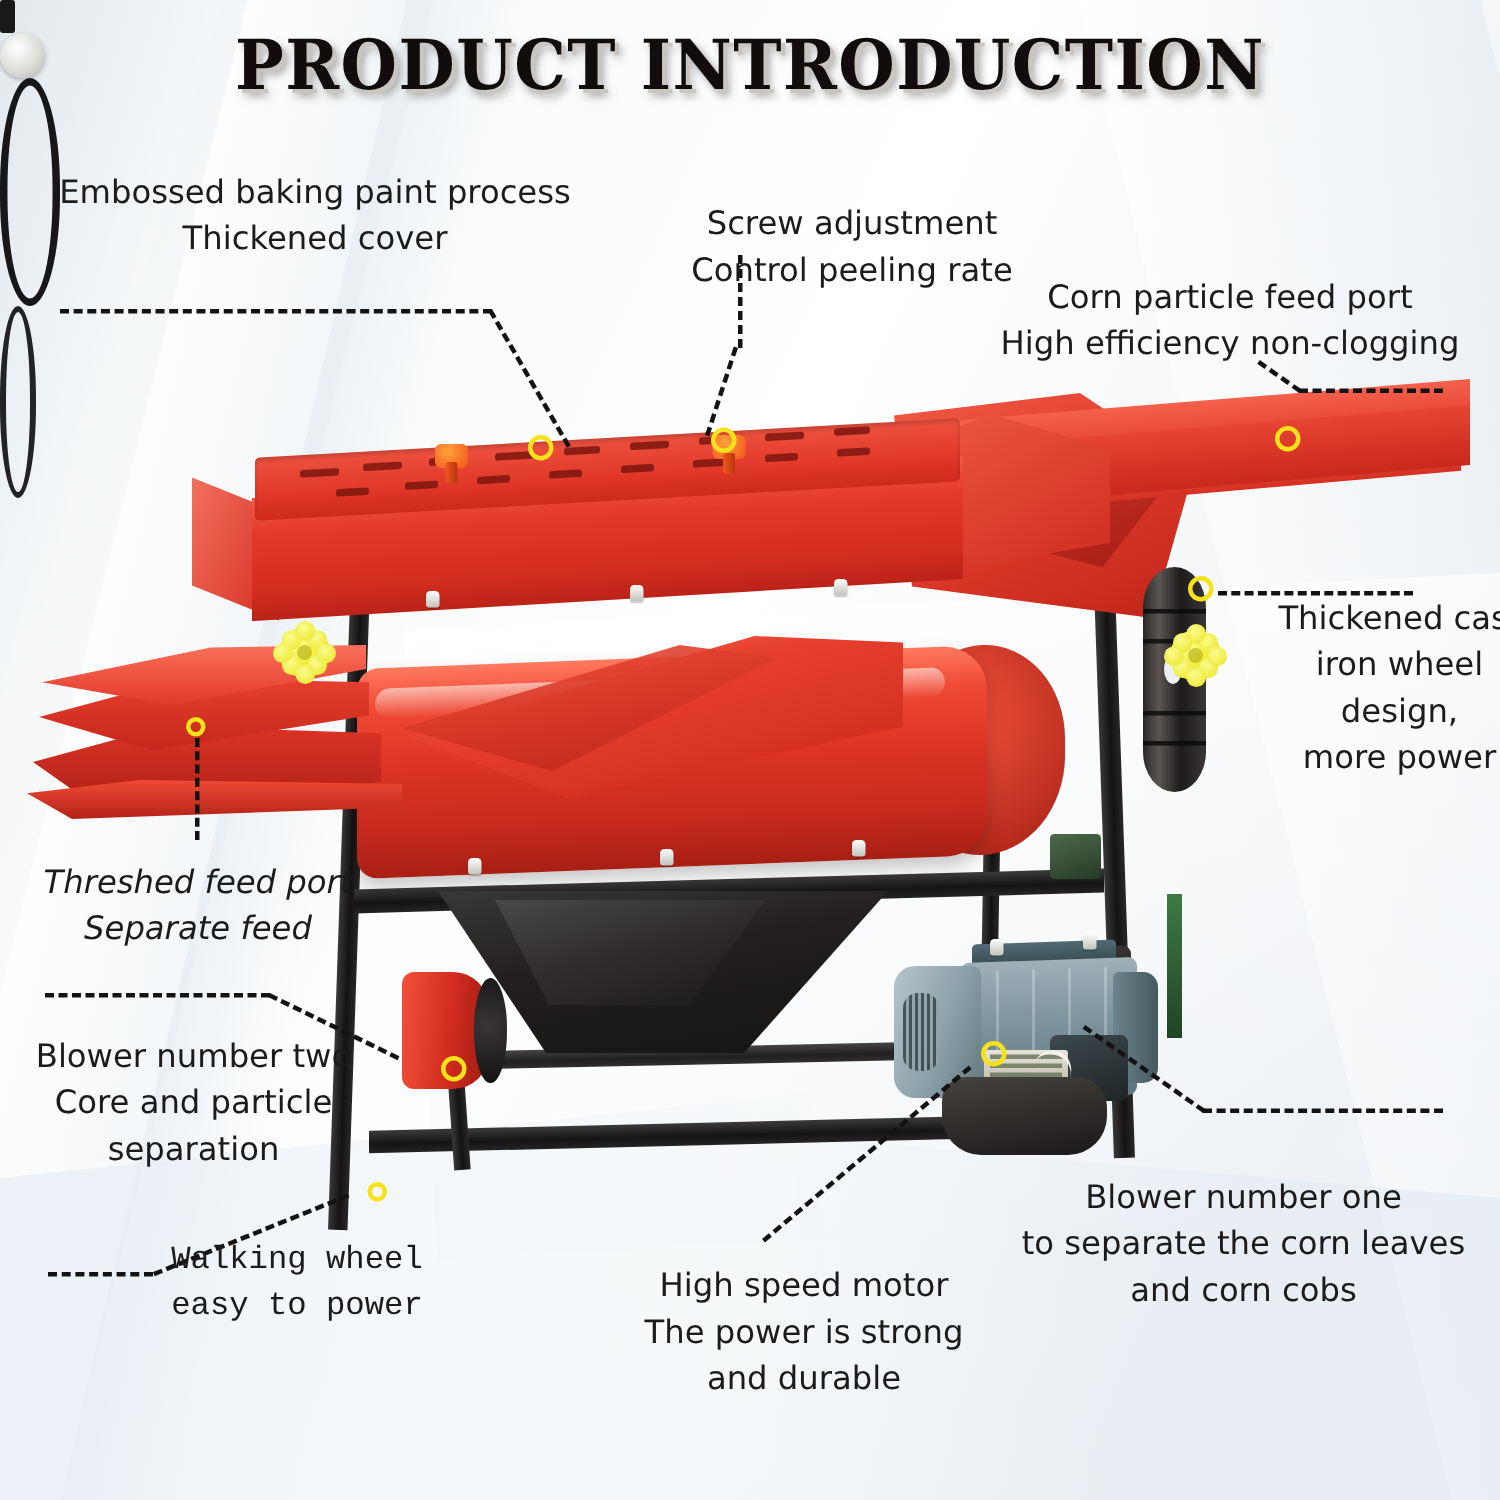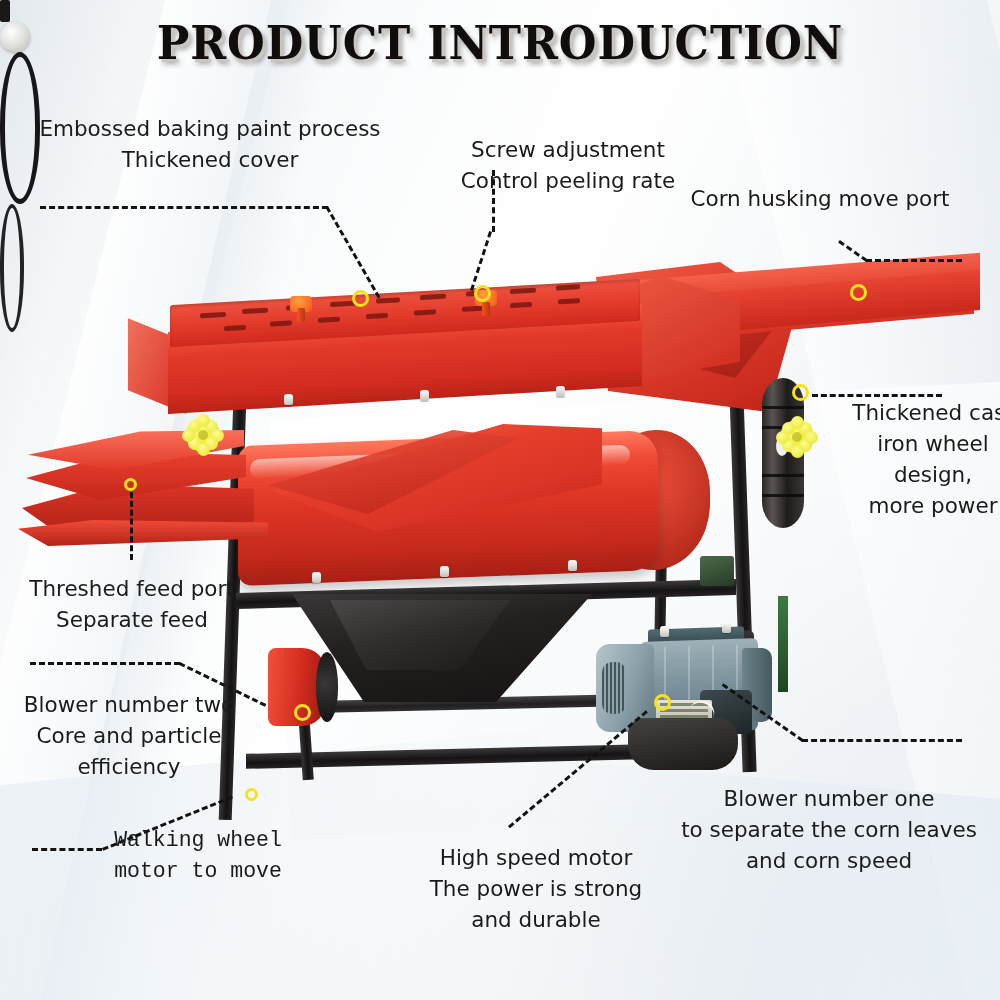--- a/index.html
+++ b/index.html
@@ -494,51 +494,52 @@
     <div>Embossed baking paint process</div>
     <div>Thickened cover</div>
   </div>
 
   <div class="label lb-center" style="left:443px;top:86px;width:250px;margin-top:48px;">
     <div>Screw adjustment</div>
     <div>Control peeling rate</div>
   </div>
 
   <div class="label lb-center" style="left:646px;top:183px;width:348px;">
-    <div>Corn husking move port</div>
+    <div>Corn particle feed port</div>
+    <div>High efficiency non-clogging</div>
   </div>
 
   <div class="label lb-center" style="left:842px;top:397px;width:182px;">
     <div>Thickened cast</div>
     <div>iron wheel</div>
     <div>design,</div>
     <div>more power</div>
   </div>
 
-  <div class="label lb-center" style="left:6px;top:573px;width:252px;">
+  <div class="label lb-center" style="left:6px;top:573px;width:252px;font-style:italic;">
     <div>Threshed feed port</div>
     <div>Separate feed</div>
   </div>
 
   <div class="label lb-center" style="left:4px;top:689px;width:250px;">
     <div>Blower number two</div>
     <div>Core and particle</div>
-    <div>efficiency</div>
+    <div>separation</div>
   </div>
 
   <div class="label lb-center" style="left:88px;top:825px;width:220px;font-family:Liberation Mono, monospace;">
     <div>Walking wheel</div>
-    <div>motor to move</div>
+    <div>easy to power</div>
   </div>
 
   <div class="label lb-center" style="left:406px;top:842px;width:260px;">
     <div>High speed motor</div>
     <div>The power is strong</div>
     <div>and durable</div>
   </div>
 
   <div class="label lb-center" style="left:664px;top:783px;width:330px;">
     <div>Blower number one</div>
     <div>to separate the corn leaves</div>
-    <div>and corn speed</div>
+    <div>and corn cobs</div>
   </div>
 
 </div>
 
 </body></html>

